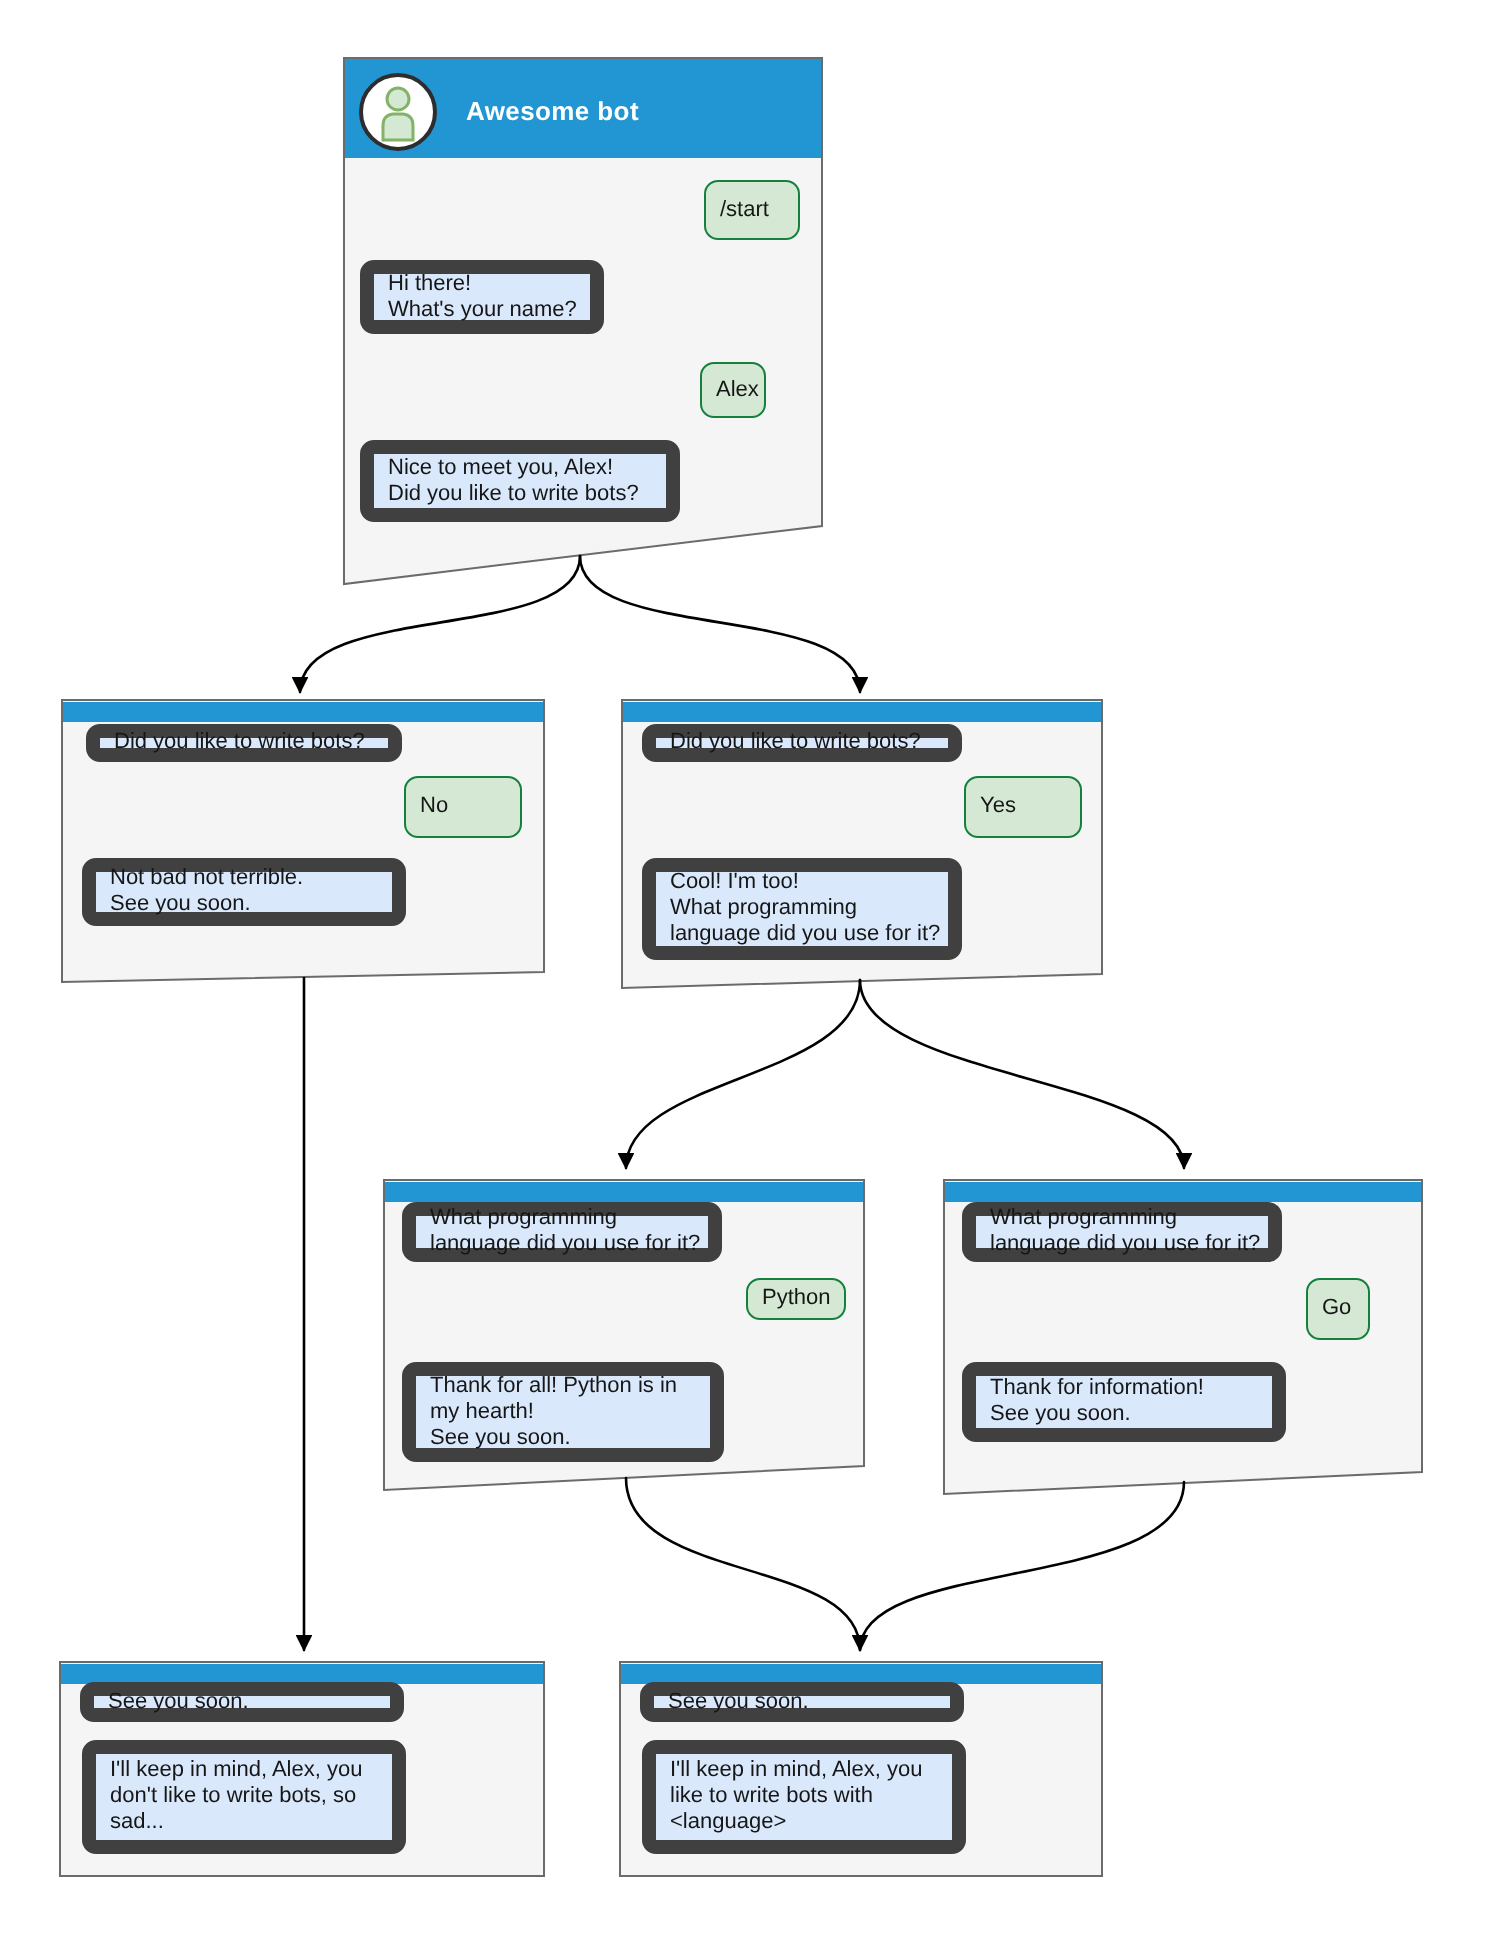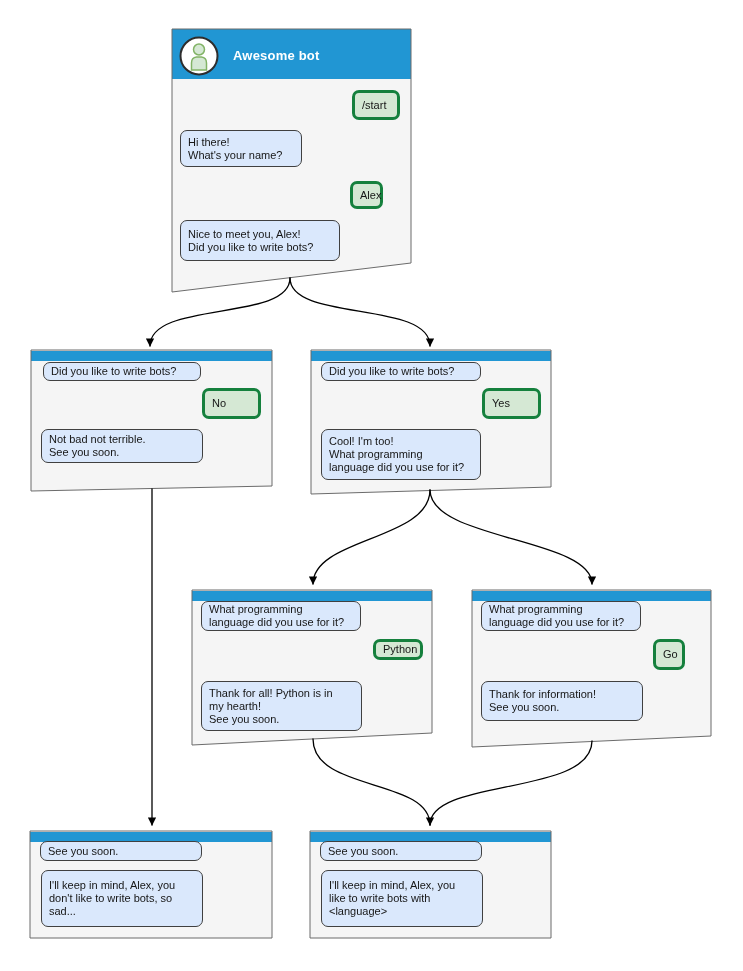--- a/index.html
+++ b/index.html
@@ -6,22 +6,22 @@
   .stage{
     position:relative;width:743px;height:971px;background:#ffffff;
     font-family:"Liberation Sans",sans-serif;overflow:hidden;
   }
   .layer{position:absolute;left:0;top:0;}
   .bubble{
     position:absolute;box-sizing:border-box;display:flex;align-items:center;
     white-space:pre;font-size:11px;line-height:13px;color:#161616;
     border-radius:7px;padding:0 7px;
   }
-  .bubble.bot{background:#dae8fc;border:1px solid #404040;}
-  .bubble.user{background:#d5e8d4;border:3px solid #15803d;}
+  .bubble.bot{background:#dae8fc;border:7px solid #404040;}
+  .bubble.user{background:#d5e8d4;border:1px solid #15803d;}
   .win-title{
     position:absolute;left:233px;top:48px;color:#ffffff;
     font-size:13px;font-weight:700;letter-spacing:.2px;
   }
 </style>
 </head>
 <body>
 
 <div class="stage">
 

